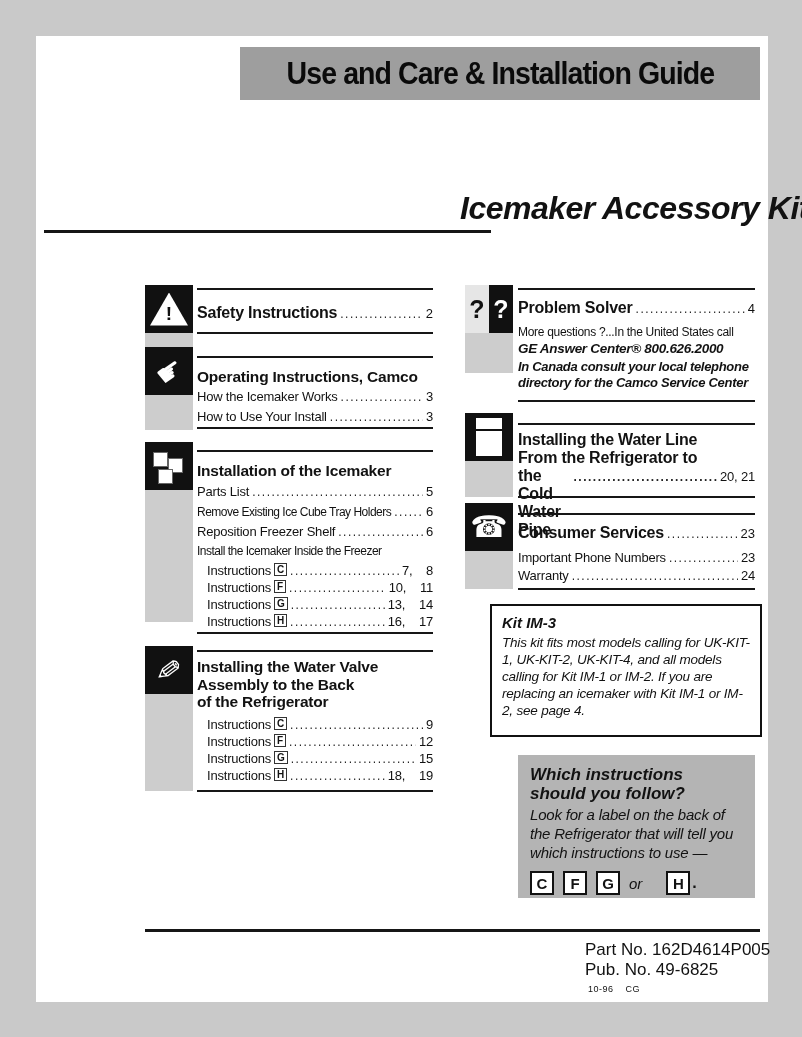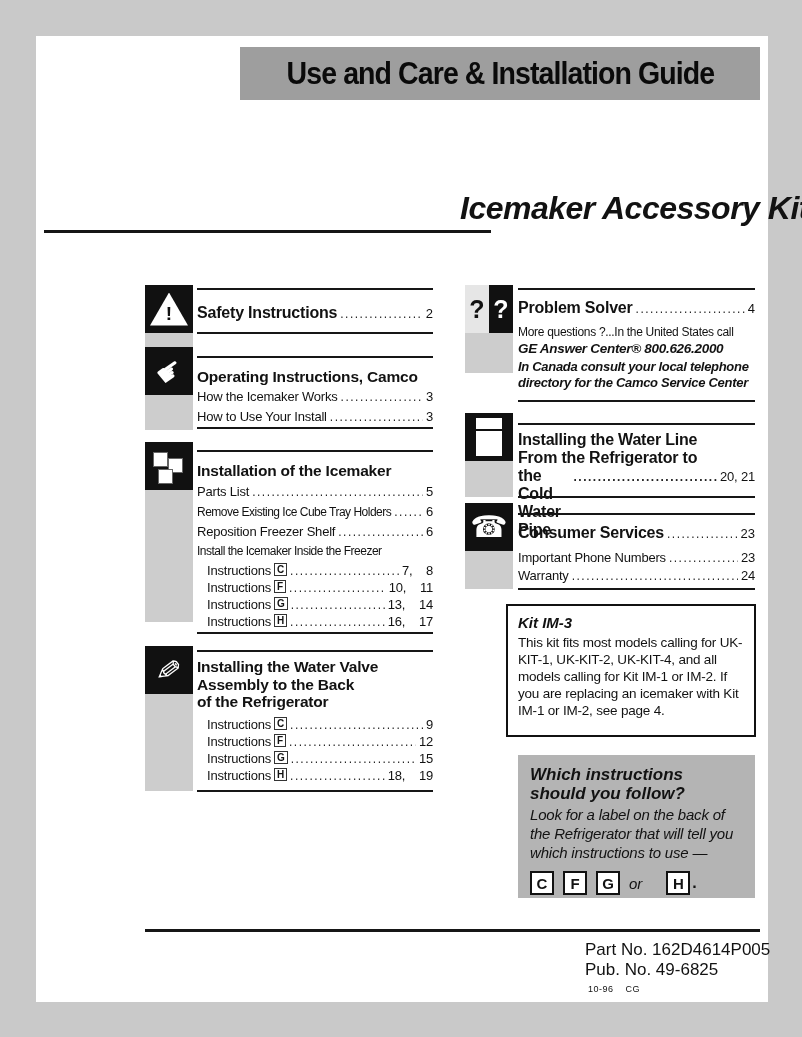--- a/index.html
+++ b/index.html
@@ -44,21 +44,21 @@
        line-height:11px;padding:0 2px;margin-left:3px;position:relative;top:-2px;}
   .btitle{font-weight:bold;font-size:15.5px;line-height:17.5px;letter-spacing:-0.2px;}
   .trow-inline{display:flex;align-items:baseline;}
   
   .pline1{font-size:12px;letter-spacing:-0.3px;white-space:nowrap;}
   .pbi{font-style:italic;font-weight:bold;font-size:13px;letter-spacing:-0.3px;white-space:nowrap;}
   .pbi2{font-style:italic;font-weight:bold;font-size:13.5px;letter-spacing:-0.3px;white-space:nowrap;}
   
   .kitbox{border:2px solid #111;background:#fff;padding:8px 10px;box-sizing:border-box;}
   .kit-title{font-weight:bold;font-style:italic;font-size:15px;margin-bottom:3px;}
-  .kit-body{font-size:13.5px;line-height:17px;letter-spacing:-0.2px;}
+  .kit-body{font-style:italic;font-size:13.5px;line-height:17px;letter-spacing:-0.2px;}
   .whichbox{background:#b4b4b4;padding:10px 12px;box-sizing:border-box;}
   .which-title{font-weight:bold;font-style:italic;font-size:17px;line-height:19px;}
   .which-body{font-style:italic;font-size:15px;line-height:19px;margin-top:2px;letter-spacing:-0.2px;}
   .wrow{display:flex;align-items:center;margin-top:9px;}
   .wbx{display:inline-flex;width:20px;height:20px;border:2px solid #111;background:#fff;
        align-items:center;justify-content:center;font-weight:bold;font-size:15px;margin-right:9px;}
   .wor{font-style:italic;font-size:15px;margin-right:24px;}
   .wdot{font-weight:bold;}
   .foot{font-size:17px;white-space:pre;}
   .foot-small{font-size:9px;white-space:pre;letter-spacing:0.5px;}
@@ -251,21 +251,21 @@
     <span class="dots"></span>
     <span class="pg">23</span>
   </div>
   <div class="abs irow" style="left:518px;top:568px;width:237px;">
     <span class="lbl">Warranty</span>
     <span class="dots"></span>
     <span class="pg">24</span>
   </div>
   <div class="hr" style="left:518px;top:588px;width:237px;"></div>
 
-  <div class="abs kitbox" style="left:506px;top:604px;width:250px;height:133px;">
+  <div class="abs kitbox" style="left:490px;top:604px;width:272px;height:133px;">
     <div class="kit-title">Kit IM-3</div>
     <div class="kit-body">This kit fits most models calling for UK-KIT-1, UK-KIT-2, UK-KIT-4, and all models calling for Kit IM-1 or IM-2. If you are replacing an icemaker with Kit IM-1 or IM-2, see page 4.</div>
   </div>
 
   <div class="abs whichbox" style="left:518px;top:755px;width:237px;height:143px;">
     <div class="which-title">Which instructions should you follow?</div>
     <div class="which-body">Look for a label on the back of the Refrigerator that will tell you which instructions to use —</div>
     <div class="wrow">
       <span class="wbx">C</span>
       <span class="wbx">F</span>

